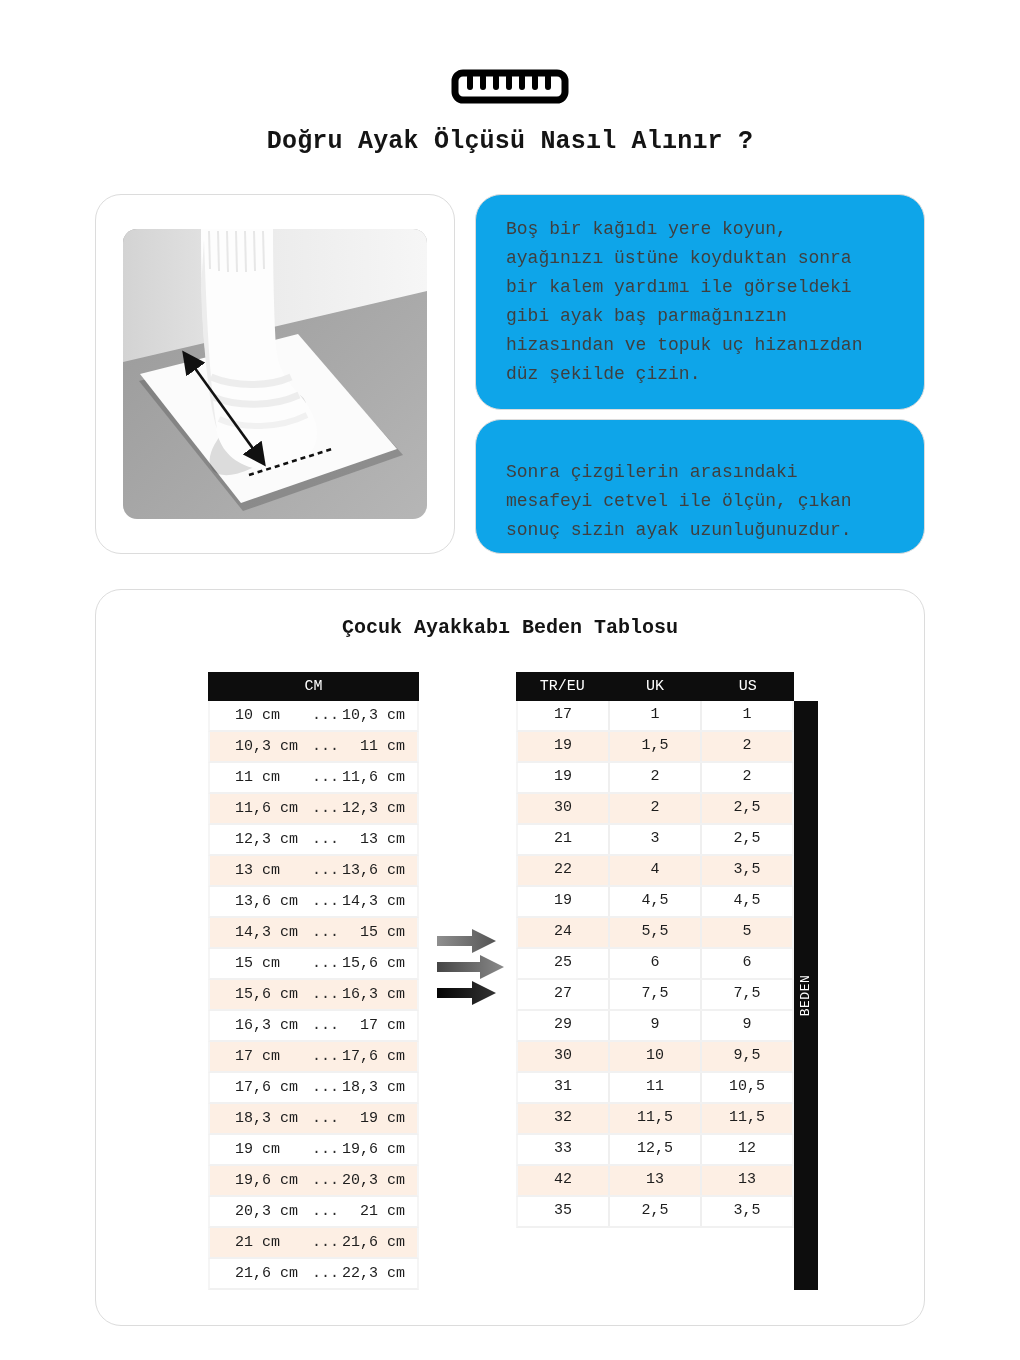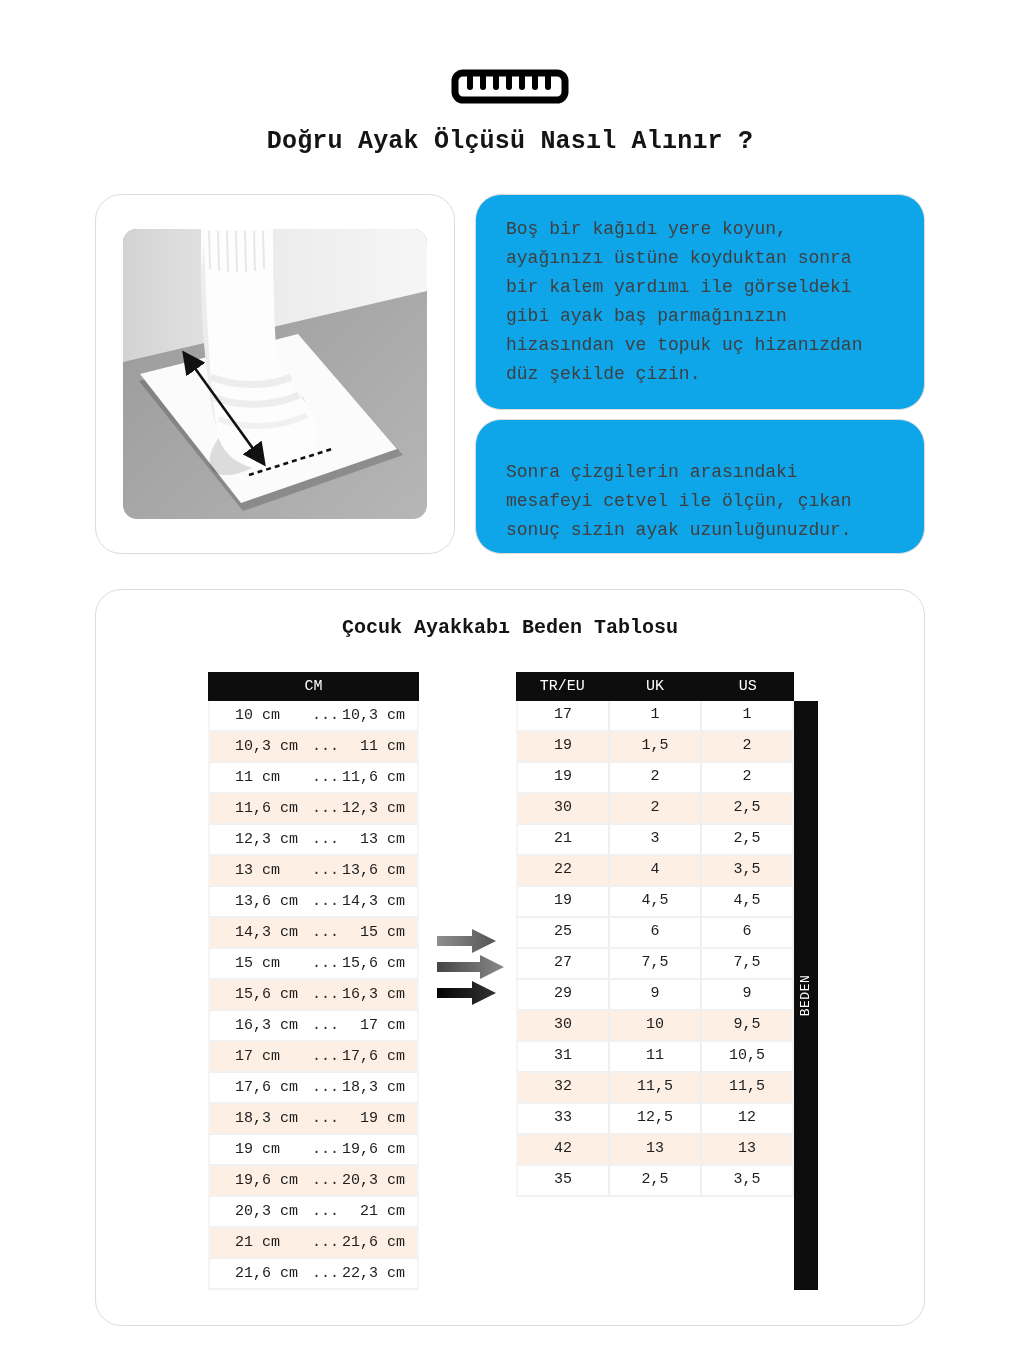--- a/index.html
+++ b/index.html
@@ -320,20 +320,25 @@
     <span class="cell">4</span>
     <span class="cell">3,5</span>
   </div>
 
   <div class="row size-row">
     <span class="cell">19</span>
     <span class="cell">4,5</span>
     <span class="cell">4,5</span>
   </div>
 
+  <div class="row size-row alt">
+    <span class="cell">24</span>
+    <span class="cell">5,5</span>
+    <span class="cell">5</span>
+  </div>
 
   <div class="row size-row">
     <span class="cell">25</span>
     <span class="cell">6</span>
     <span class="cell">6</span>
   </div>
 
 
   <div class="row size-row">
     <span class="cell">27</span>

